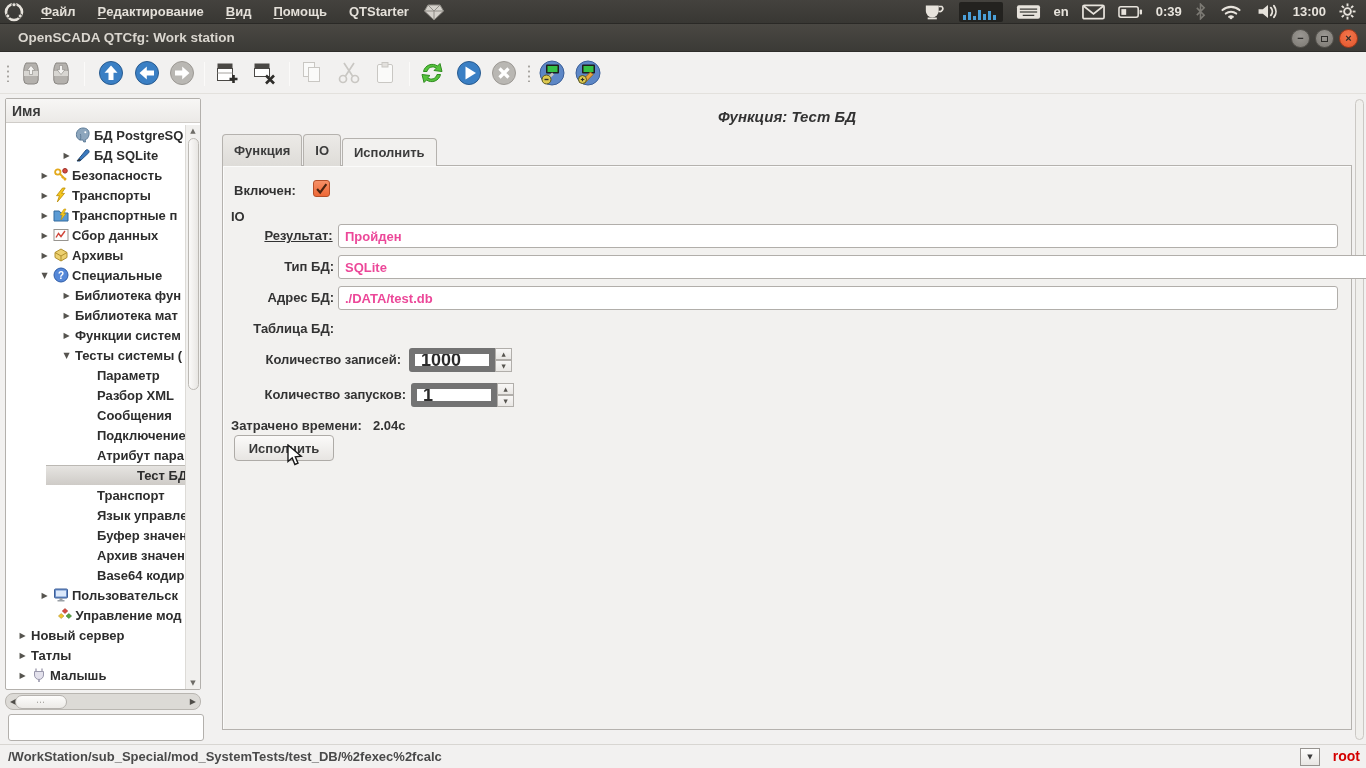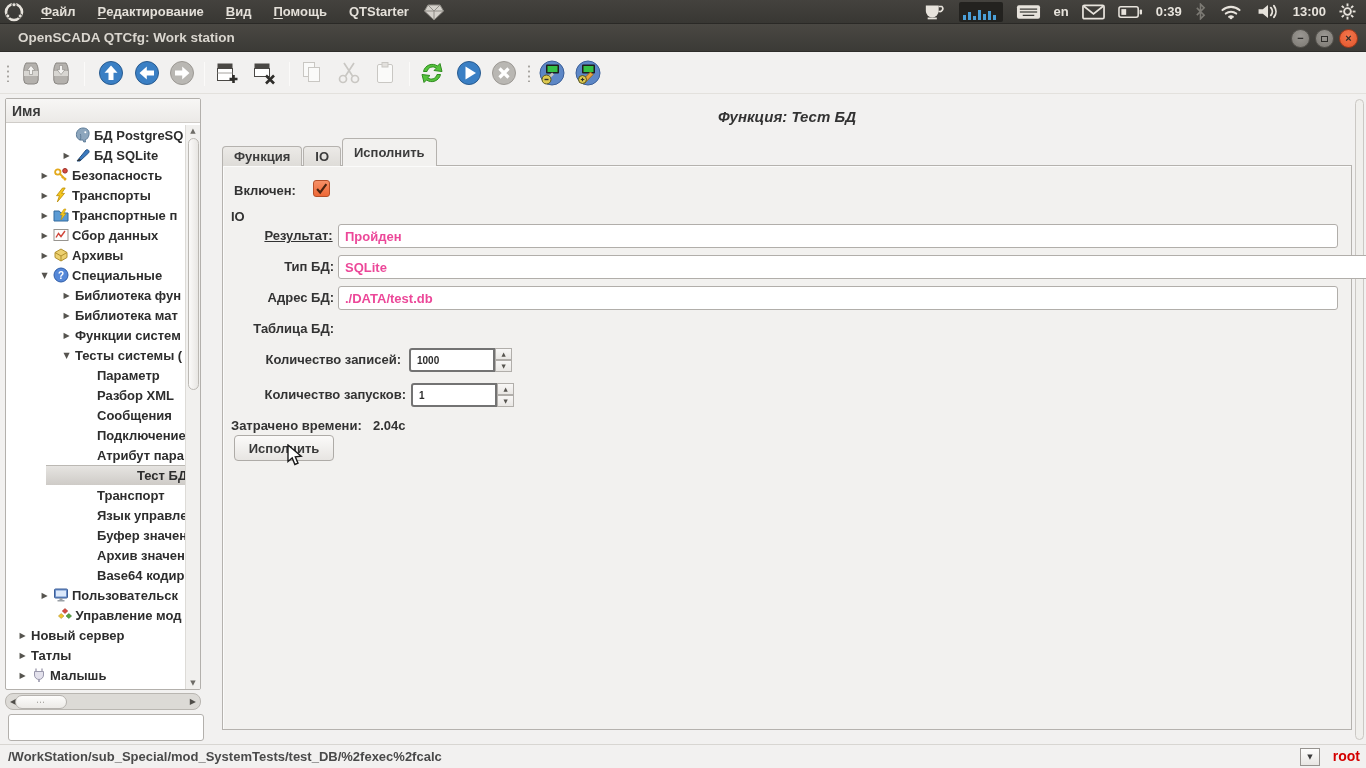--- a/index.html
+++ b/index.html
@@ -62,38 +62,38 @@
   .hs-arrow { position:absolute; top:2px; font-size:8px; color:#4f4d49; font-family:"DejaVu Sans",sans-serif; line-height:12px;}
   .hs-thumb { position:absolute; left:9px; top:0.5px; width:52px; height:14px; border:1px solid #b5b2ae; border-radius:7px;
     background:linear-gradient(#fdfcfb,#eceae7); text-align:center; color:#8f8c87; font-size:9px; line-height:12px; letter-spacing:1px;}
   .tree-search { position:absolute; left:8px; top:714px; width:196px; height:27px; border:1px solid #b3b0ac;
     border-radius:3px; background:#fff; font-family:"Liberation Sans",sans-serif; font-size:13px; padding:0 6px; }
 
   
   .main-title { position:absolute; left:222px; top:108px; width:1130px; text-align:center;
     font-size:15px; font-weight:bold; font-style:italic; color:#333; }
   .tabbar { position:absolute; left:222px; top:138px; height:28px; display:flex; align-items:flex-end; z-index:2; }
-  .tab { height:20px; padding:0 11px; display:flex; align-items:center; font-size:13px; font-weight:bold; color:#3c3c3c;
+  .tab { height:32px; padding:0 11px; display:flex; align-items:center; font-size:13px; font-weight:bold; color:#3c3c3c;
     background:linear-gradient(#eceae7,#dedcd8); border:1px solid #b5b2ae; border-bottom:none;
     border-radius:4px 4px 0 0; margin-right:1px; }
   .tab.active { height:28px; background:#f2f1ef; position:relative; z-index:3; }
   .tab-frame { position:absolute; left:222px; top:165px; width:1130px; height:565px;
     border:1px solid #b5b2ae; background:#f2f1ef; box-shadow:inset 1px 1px 0 rgba(255,255,255,.7); z-index:1; }
   .main-gutter { position:absolute; left:1355px; top:99px; width:9px; height:641px;
     background:#f0efec; border:1px solid #cbc8c4; border-radius:5px; }
 
   .flabel { position:absolute; font-size:13px; font-weight:bold; color:#333; line-height:24px; white-space:nowrap; }
   .finput { position:absolute; height:24px; border:1px solid #b1aeaa; border-radius:3px; background:#fff;
     font-family:"Liberation Sans",sans-serif; font-size:13px; font-weight:bold; color:#ec4899; padding:0 6px; }
   .fcheck { position:absolute; width:17px; height:17px; border:1px solid #b4502a; border-radius:3px;
     background:linear-gradient(#f59066,#ee6836); }
   .fcheck svg { display:block; width:100%; height:100%; }
   .spinbox { position:absolute; height:24px; }
-  .spin-inp { position:absolute; left:0; top:0; height:24px; border:2px solid #737373; border-radius:3px 0 0 3px;
-    background:#fff; font-family:"Liberation Sans",sans-serif; font-size:10px; font-weight:bold; color:#2b2b2b; padding:0 6px; }
+  .spin-inp { position:absolute; left:0; top:0; height:24px; border:6px solid #737373; border-radius:3px 0 0 3px;
+    background:#fff; font-family:"Liberation Sans",sans-serif; font-size:18px; font-weight:bold; color:#2b2b2b; padding:0 6px; }
   .spin-btns { position:absolute; top:0; width:17px; height:24px; }
   .spin-b { position:absolute; left:0; width:17px; height:12px; border:1px solid #b1aeaa;
     background:linear-gradient(#f8f7f6,#e9e7e4); text-align:center; font-size:5.5px; color:#56544f;
     font-family:"DejaVu Sans",sans-serif; line-height:11px; }
   .exec-btn { position:absolute; width:100px; height:26px; border:1px solid #aeaba7; border-radius:4px;
     background:linear-gradient(#fbfaf9,#e7e5e2); font-family:"Liberation Sans",sans-serif;
     font-size:13px; font-weight:bold; color:#3a3a3a; }
 
   
   .statusbar { position:absolute; left:0; top:744px; width:1366px; height:24px; background:#f2f1f0;

